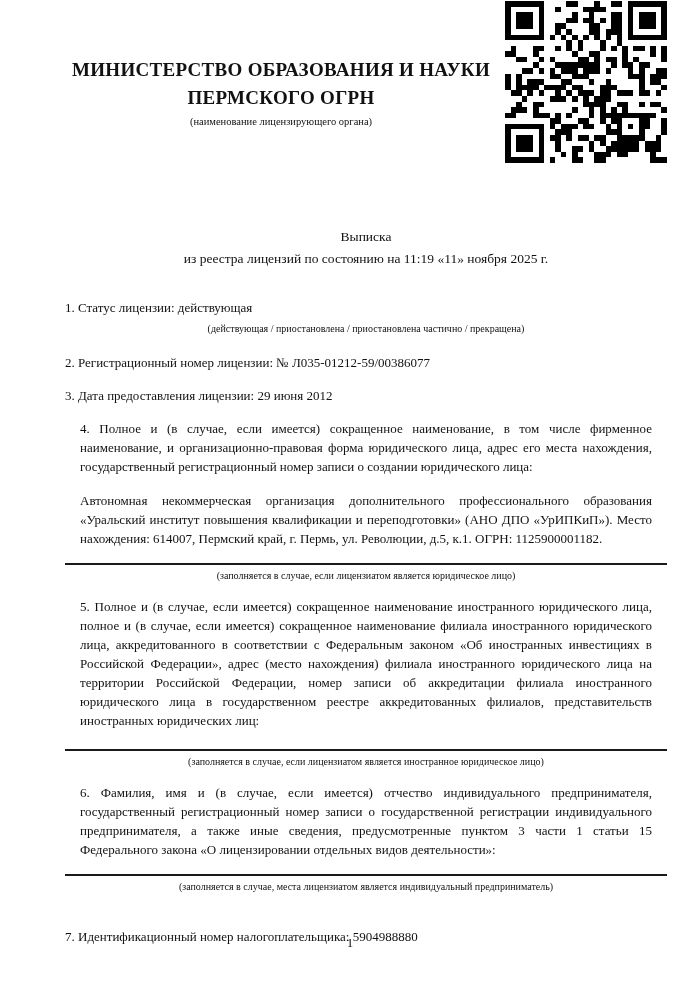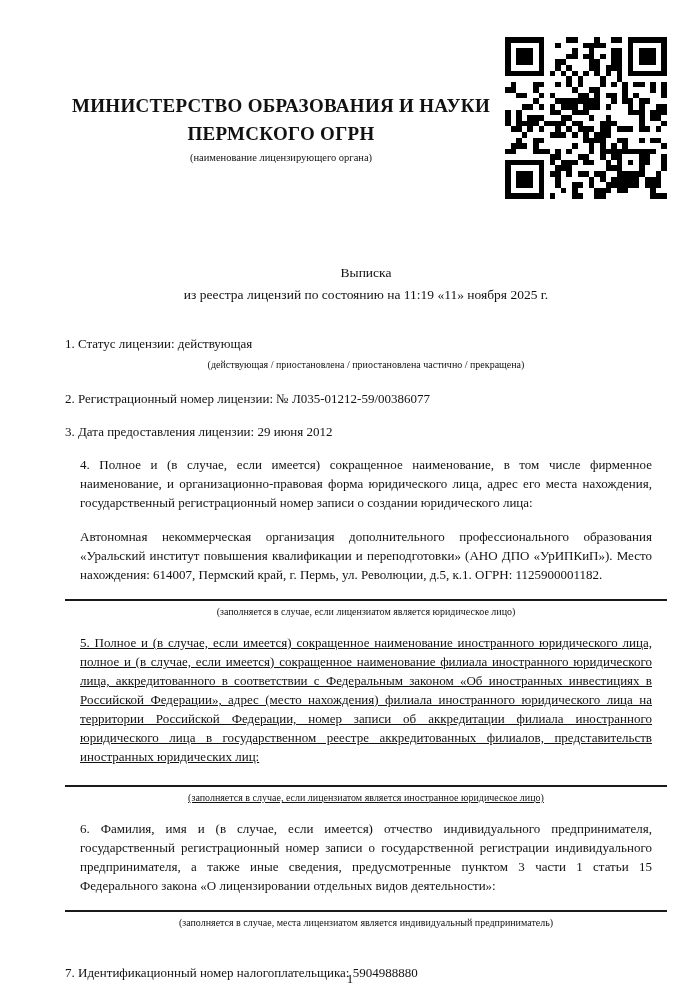--- a/index.html
+++ b/index.html
@@ -25,21 +25,20 @@
     margin-left: 65px;
     margin-right: 33px; 
   }
 
   
   .header {
     display: flex;
     justify-content: space-between;
     align-items: center;
     height: 164px;
-    margin-top: 36px;
   }
   .ministry {
     width: 432px;
     text-align: center;
     padding-top: 20px;
   }
   .org-name {
     font-weight: bold;
     font-size: 19px;
     line-height: 28px;
@@ -70,21 +69,21 @@
   .sec-line { line-height: 17px; }
   .sec-para {
     margin: 15px;
     text-align: justify;
     line-height: 19px;
   }
   .s1 { margin-top: 29px; }
   .s2 { margin-top: 19px; }
   .s3 { margin-top: 16px; }
   .s4 { margin-top: 15px; }
-  .s5 { margin-top: 15px; text-decoration: underline; }
+  .s5 { margin-top: 15px; }
   .s6 { margin-top: 14px; }
   .s7 { margin-top: 35px; }
 
   .sub-caption {
     text-align: center;
     font-size: 10px;
     line-height: 13px;
     margin-top: 6px;
   }
   .fill-rule {

